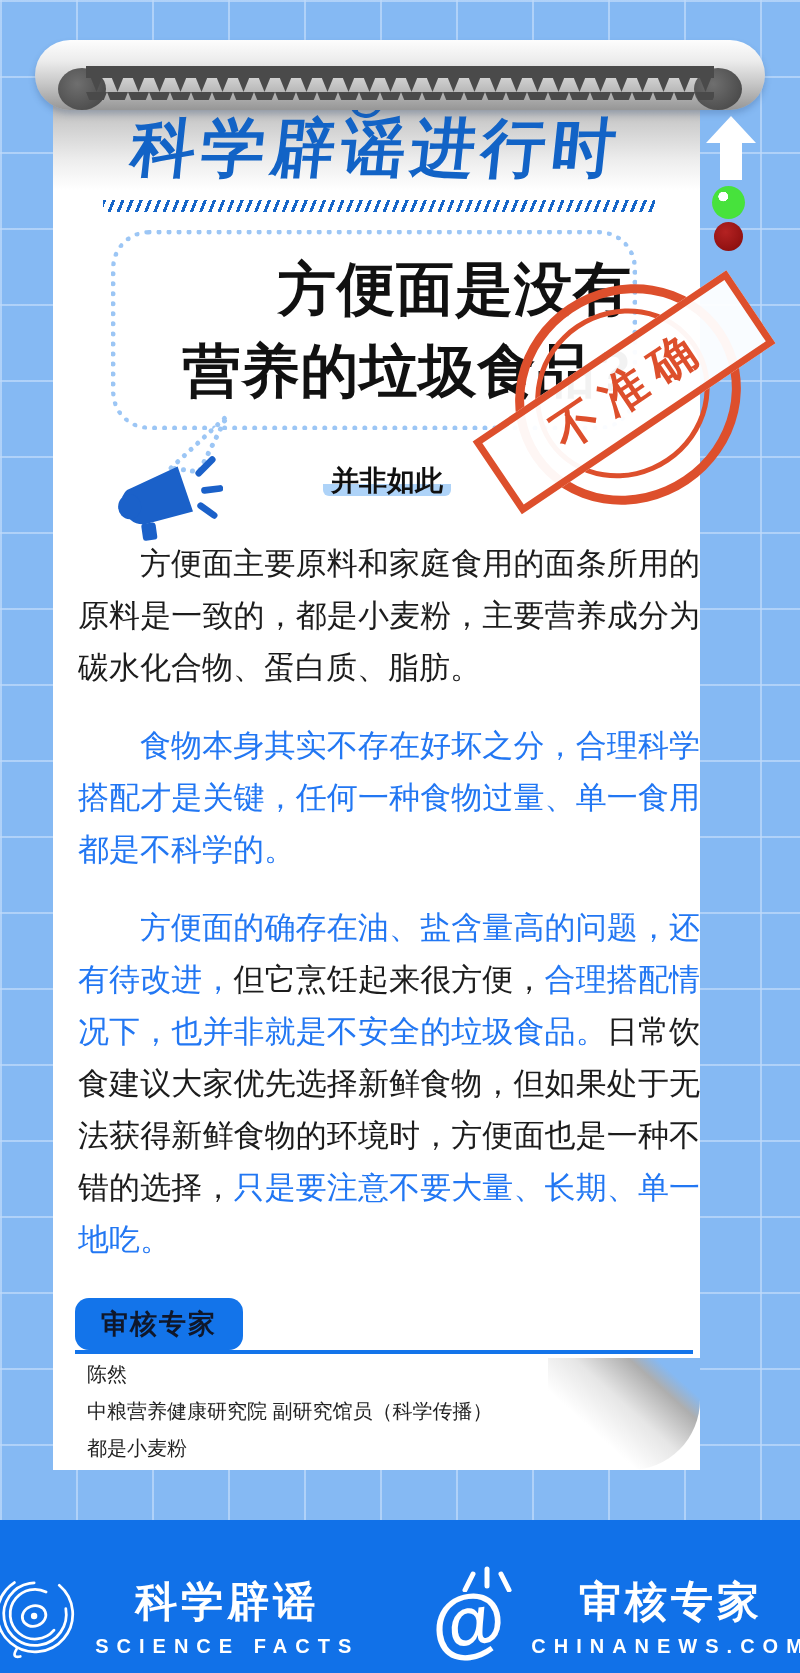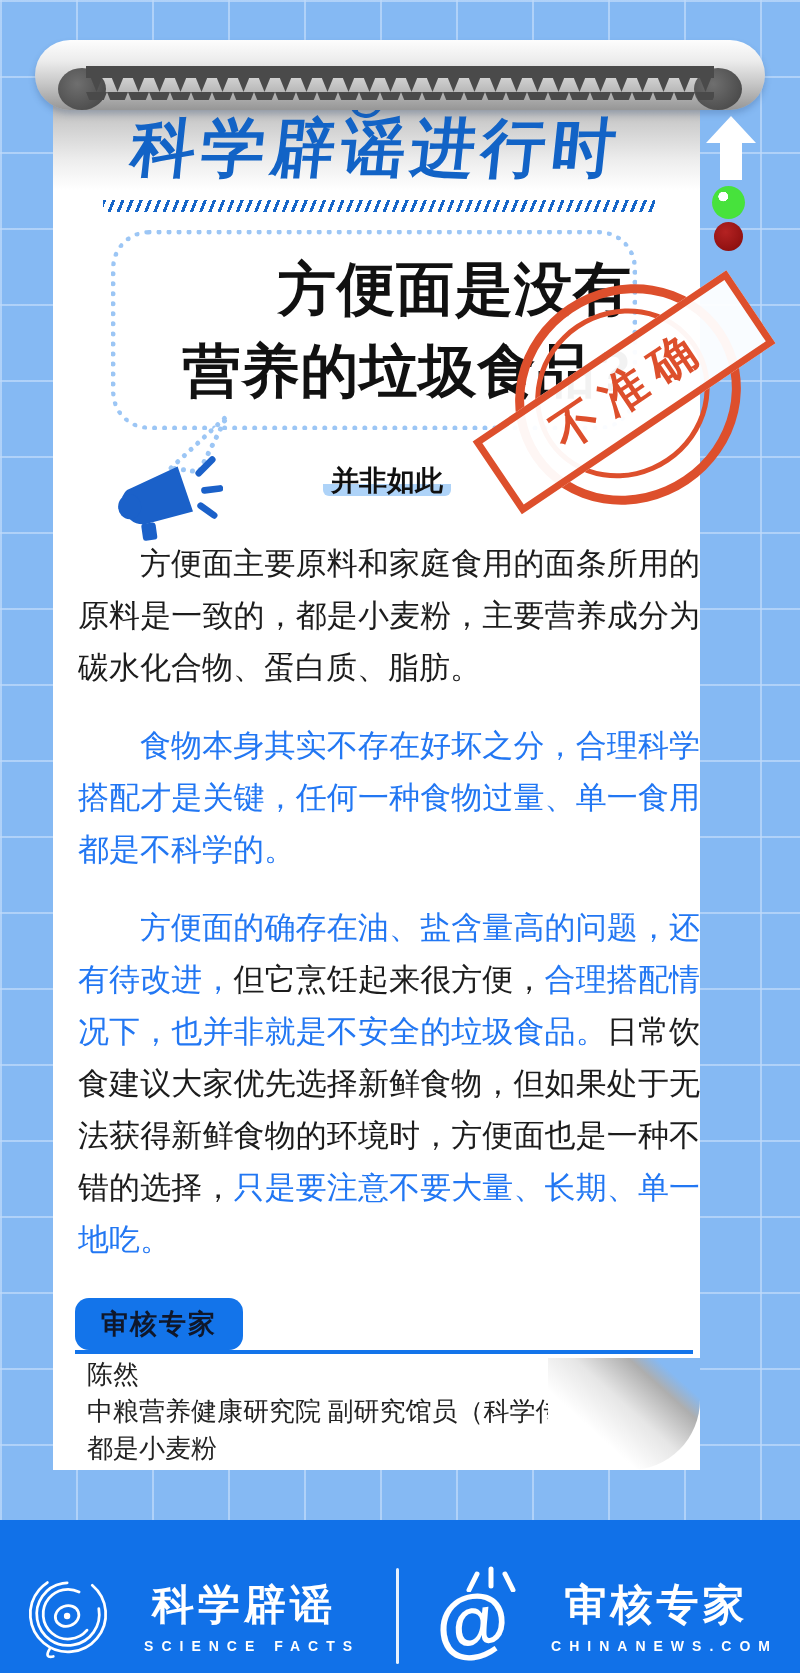--- a/index.html
+++ b/index.html
@@ -62,29 +62,29 @@
     font-size:28px;font-weight:900;color:#101010;white-space:nowrap;}
   .verdict span{background:linear-gradient(transparent 60%,#aed3f8 60%);padding:0 8px;border-radius:6px;}
   
   .article{position:absolute;left:25px;top:455px;width:622px;margin-top:23px;}
   .article p{margin:0 0 26px;text-indent:2em;font-size:31px;line-height:52px;text-align:justify;color:#1c1c1c;}
   .t-black{color:#1c1c1c;} .t-blue{color:#2277f3;}
   
   .expert-head{position:absolute;left:22px;top:1238px;width:618px;border-bottom:4px solid #1374ea;}
   .expert-badge{display:inline-block;background:#1374ea;color:#0f172a;font-size:27px;font-weight:bold;
     padding:8px 26px;border-radius:14px;letter-spacing:2px;}
-  .expert-info{position:absolute;left:34px;top:1296px;width:600px;font-size:26px;line-height:37px;color:#222222;font-family:Liberation Serif, serif;}
+  .expert-info{position:absolute;left:34px;top:1296px;width:600px;font-size:20px;line-height:37px;color:#222222;}
   .expert-info div{white-space:nowrap;}
   
   .footer{position:absolute;left:0;top:1520px;width:800px;height:191px;background:#1171e8;z-index:4;
     display:flex;align-items:center;justify-content:center;gap:36px;}
   .logo{display:flex;align-items:center;gap:14px;}
   .logo-text{display:flex;flex-direction:column;align-items:center;}
   .logo-cn{font-size:42px;font-weight:900;color:#ffffff;letter-spacing:4px;white-space:nowrap;}
-  .logo-en{font-size:14px;font-weight:bold;color:#ffffff;letter-spacing:8px;margin-top:5px;white-space:nowrap;margin-left:16px;}
+  .logo-en{font-size:20px;font-weight:bold;color:#ffffff;letter-spacing:8px;margin-top:5px;white-space:nowrap;}
   .footer-divider{width:3px;height:96px;background:rgba(255,255,255,.9);border-radius:2px;}
   .at-wrap{position:relative;width:86px;height:96px;}
   .at-glyph{position:absolute;left:0;top:16px;font-size:76px;line-height:76px;font-weight:bold;color:#ffffff;transform:rotate(-8deg);}
   .at-rays{position:absolute;left:28px;top:-2px;width:56px;height:26px;}
 </style>
 </head>
 <body>
 
 <div class="canvas">
 

